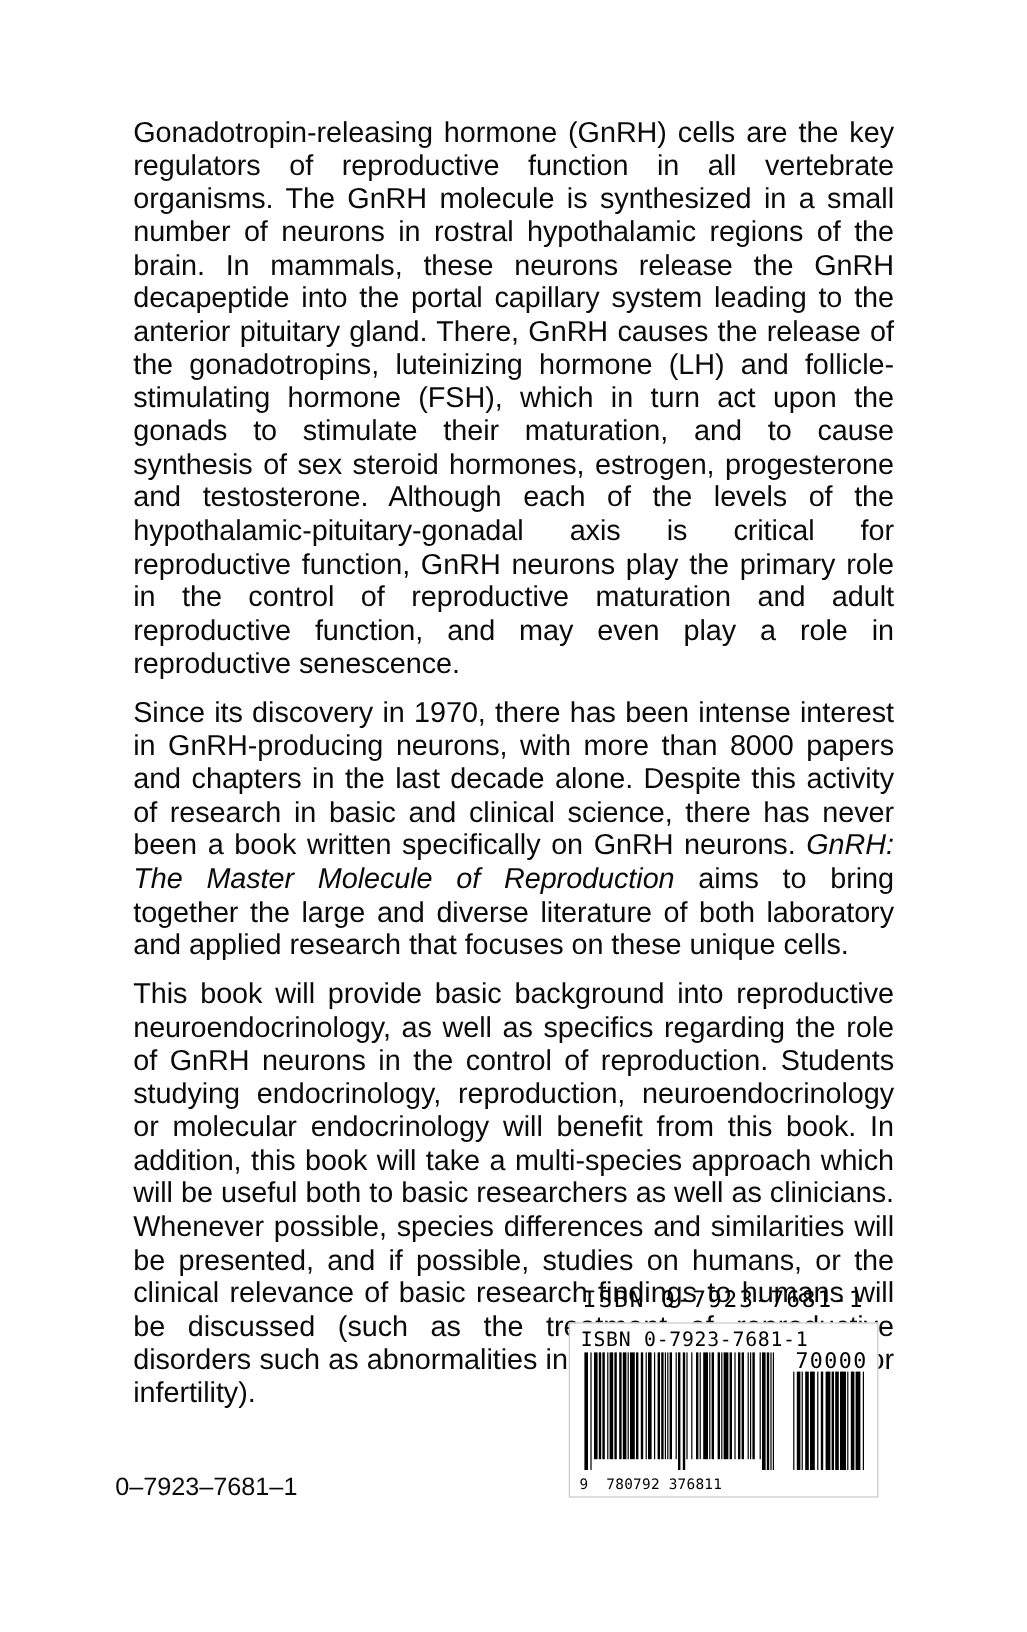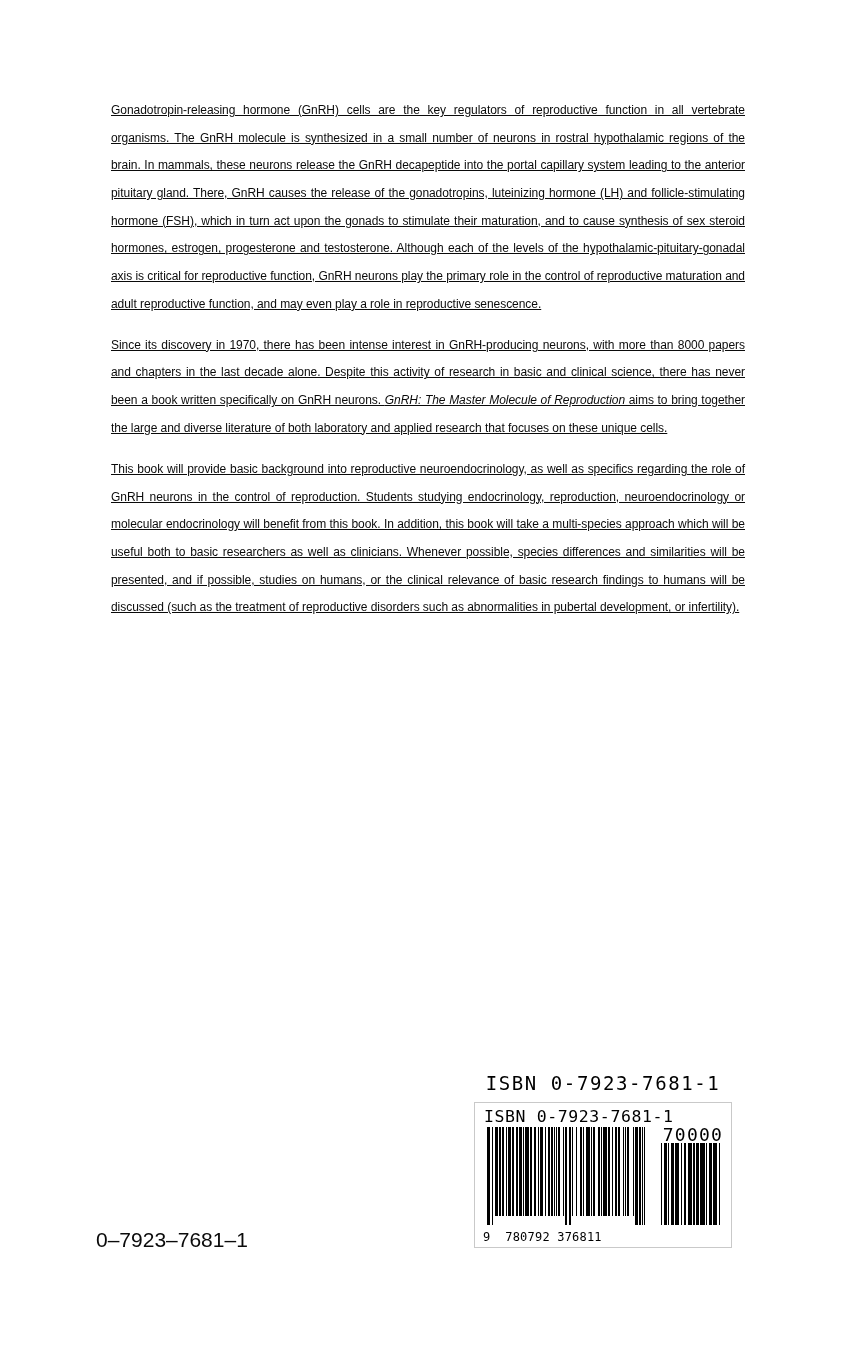--- a/index.html
+++ b/index.html
@@ -25,28 +25,27 @@
 
   
   .copy {
     position: absolute;
     left: 111px;
     top: 97px;
     width: 634px;
   }
 
   .para {
-    font-size: 12px;
+    font-size: 24px;
     line-height: 27.65px;
     text-align: justify;
     text-justify: inter-word;
     letter-spacing: -0.05px;
     margin: 0 0 13.5px 0;
     color: #0a0a0a;
-    text-decoration: underline;
     -webkit-font-smoothing: antialiased;
   }
   .para:last-child { margin-bottom: 0; }
 
   .para.nojust { text-align: left; }
 
   .title-italic {
     font-style: italic;
   }
 

